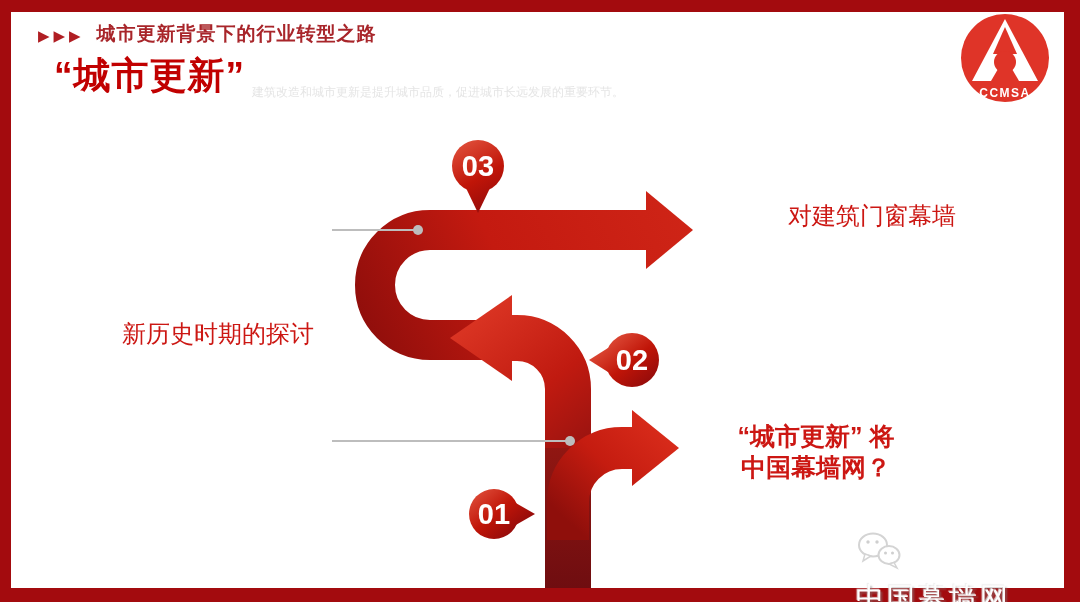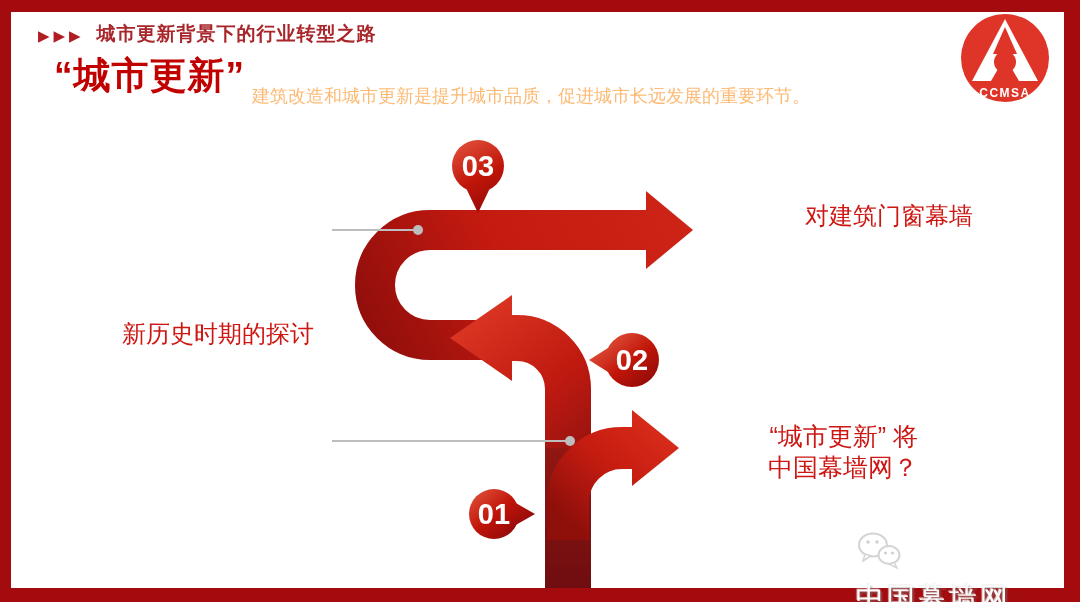--- a/index.html
+++ b/index.html
@@ -20,26 +20,26 @@
     transform:translateY(1px);
   }
   .kicker {
     color:#a8252a; font-size:19px; font-weight:bold; letter-spacing:1px;text-align:center;
   }
   .big-title {
     position:absolute; left:54px; top:51px; font-size:37px; font-weight:900;
     color:#c10000; letter-spacing:1px;
   }
   .subtitle {
-    position:absolute; left:252px; top:84px; font-size:18px; color:#fdba74;text-align:right;
+    position:absolute; left:252px; top:84px; font-size:12px; color:#e5e5e5;text-align:right;
   }
   .dlabel { position:absolute; color:#cc1713; }
   .label-left { left:122px; top:318px; font-size:24px; }
-  .label-right-top { left:788px; top:201px; width:202px; text-align:center; font-size:24px; line-height:1.25; }
-  .label-right-bottom { left:714px; top:421px; width:204px; text-align:right; font-size:25px; line-height:1.22; }
+  .label-right-top { left:788px; top:201px; width:202px; text-align:left; font-size:24px; line-height:1.25; }
+  .label-right-bottom { left:714px; top:421px; width:204px; text-align:center; font-size:25px; line-height:1.22;font-weight:bold; }
   .svg-stage { position:absolute; left:0; top:0; }
   .logo-box { position:absolute; left:959px; top:12px; }
   .watermark {
     position:absolute; left:856px; top:530px; display:flex; gap:9px;
     color:#fdfdfd; font-size:28px; letter-spacing:3px;
     text-shadow:2px 2px 2px rgba(130,130,130,0.55), -1px -1px 1px rgba(235,235,235,0.9);
     flex-direction:column;
   }
   .badge-num { font-size:29px; font-weight:600; fill:#ffffff; }
   .logo-abbr { font-size:12px; font-weight:bold; fill:#ffffff; letter-spacing:1.5px; }

